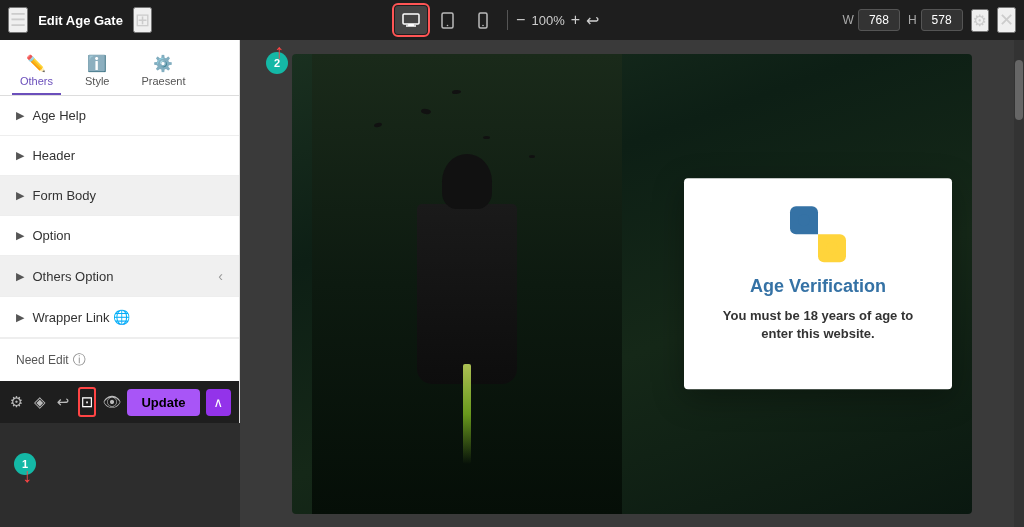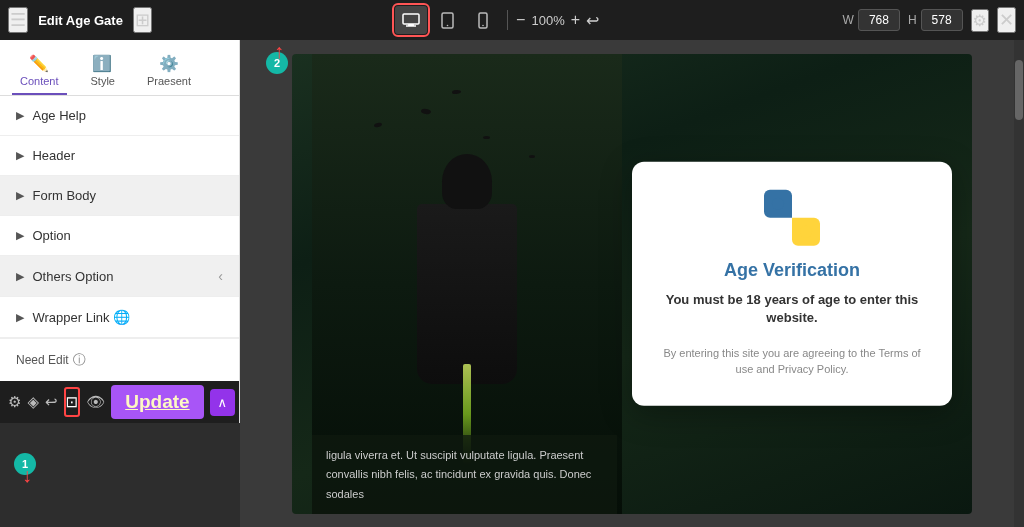--- a/index.html
+++ b/index.html
@@ -147,29 +147,28 @@
       display: flex; align-items: center; justify-content: center;
       font-size: 15px;
       border-radius: 3px;
     }
     .toolbar-btn.active-red {
       border: 2px solid #f44;
       color: #fff;
     }
     .update-btn {
       background: #a855f7;
-      color: #fef9c3;
+      color: #000000;
       border: none;
       padding: 6px 14px;
       border-radius: 4px;
-      font-size: 19px;
+      font-size: 13px;
       font-weight: 600;
       cursor: pointer;
       margin-left: auto;
-      text-decoration: underline;
     }
     .update-caret {
       background: #9333ea;
       color: #fff;
       border: none;
       padding: 6px 8px;
       border-radius: 4px;
       font-size: 13px;
       cursor: pointer;
     }
@@ -234,23 +233,23 @@
       height: 100%;
       background: linear-gradient(180deg, #1a2a1a 0%, #0d1a10 50%, #050e07 100%);
       overflow: hidden;
     }
 
     
     .modal-overlay {
       position: absolute;
       right: 20px; top: 50%;
       transform: translateY(-50%);
-      width: 320px;
+      width: 268px;
       background: #fff;
-      border-radius: 12px;
+      border-radius: 4px;
       padding: 28px 24px;
       text-align: center;
       box-shadow: 0 8px 32px rgba(0,0,0,0.3);
     }
 
     
     .python-logo {
       width: 56px; height: 56px;
       margin: 0 auto 14px;
       position: relative;
@@ -358,21 +357,21 @@
 </div>
 
 <div class="main">
 
   <div class="sidebar-wrapper">
     <div class="sidebar">
 
       <div class="sidebar-tabs">
         <div class="sidebar-tab active">
           <span class="sidebar-tab-icon">✏️</span>
-          <span>Content</span>
+          <span>Others</span>
         </div>
         <div class="sidebar-tab">
           <span class="sidebar-tab-icon">ℹ️</span>
           <span>Style</span>
         </div>
         <div class="sidebar-tab">
           <span class="sidebar-tab-icon">⚙️</span>
           <span>Praesent</span>
         </div>
       </div>
@@ -454,36 +453,32 @@
             <div style="width:8px;height:100px;background:linear-gradient(180deg,#c8e060,#7ab020,transparent);border-radius:2px;margin:-20px auto 0;opacity:0.85;position:relative;z-index:3;"></div>
           </div>
 
           <div style="position:absolute;top:15%;left:20%;width:8px;height:4px;background:#111;border-radius:50%;transform:rotate(-15deg);"></div>
           <div style="position:absolute;top:12%;left:35%;width:10px;height:5px;background:#111;border-radius:50%;transform:rotate(10deg);"></div>
           <div style="position:absolute;top:18%;left:55%;width:7px;height:3px;background:#111;border-radius:50%;"></div>
           <div style="position:absolute;top:8%;left:45%;width:9px;height:4px;background:#111;border-radius:50%;transform:rotate(-5deg);"></div>
           <div style="position:absolute;top:22%;left:70%;width:6px;height:3px;background:#111;border-radius:50%;"></div>
         </div>
 
-        <div style="position:absolute;bottom:0;left:20px;width:305px;background:rgba(15,25,15,0.75);padding:10px 14px;">
-          <span style="color:#ccc;font-size:11px;line-height:1.6;">ligula viverra et. Ut suscipit vulputate ligula. Praesent convallis nibh felis, ac tincidunt ex gravida quis. Donec sodales</span>
-        </div>
 
         <div class="modal-overlay">
 
           <div class="python-logo">
             <div class="python-top"></div>
             <div style="position:absolute;top:8px;left:8px;width:12px;height:12px;background:#3572A5;border-radius:50%;"></div>
             <div class="python-bottom"></div>
             <div style="position:absolute;bottom:8px;right:8px;width:12px;height:12px;background:#FFD43B;border-radius:50%;"></div>
           </div>
 
           <div class="modal-title">Age Verification</div>
           <div class="modal-desc">You must be 18 years of age to enter this website.</div>
-          <div class="modal-footer-text">By entering this site you are agreeing to the Terms of use and Privacy Policy.</div>
         </div>
       </div>
     </div>
 
     <div class="scroll-bar-right">
       <div class="scroll-thumb"></div>
     </div>
 
   </div>
 </div>

